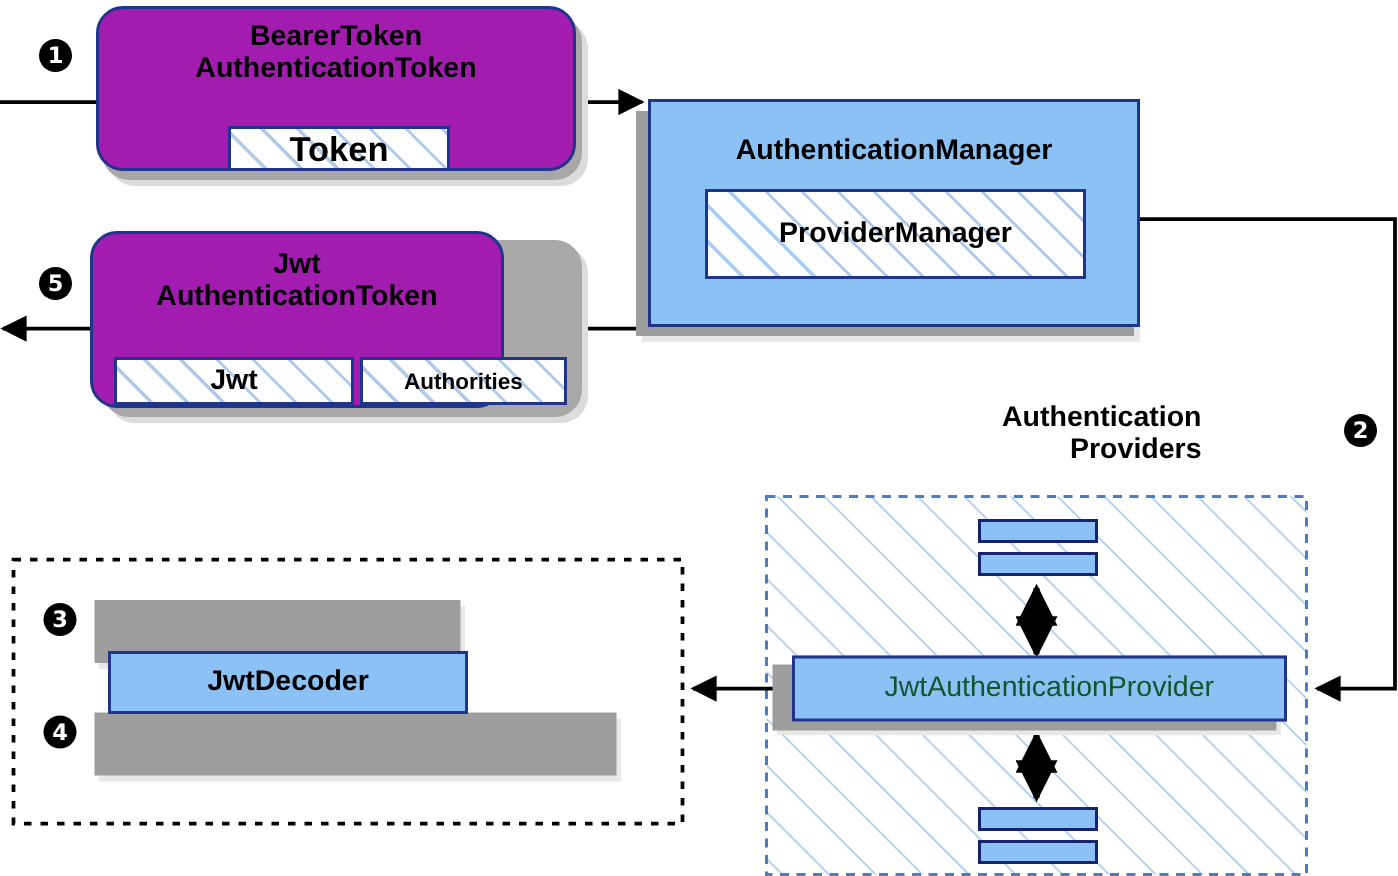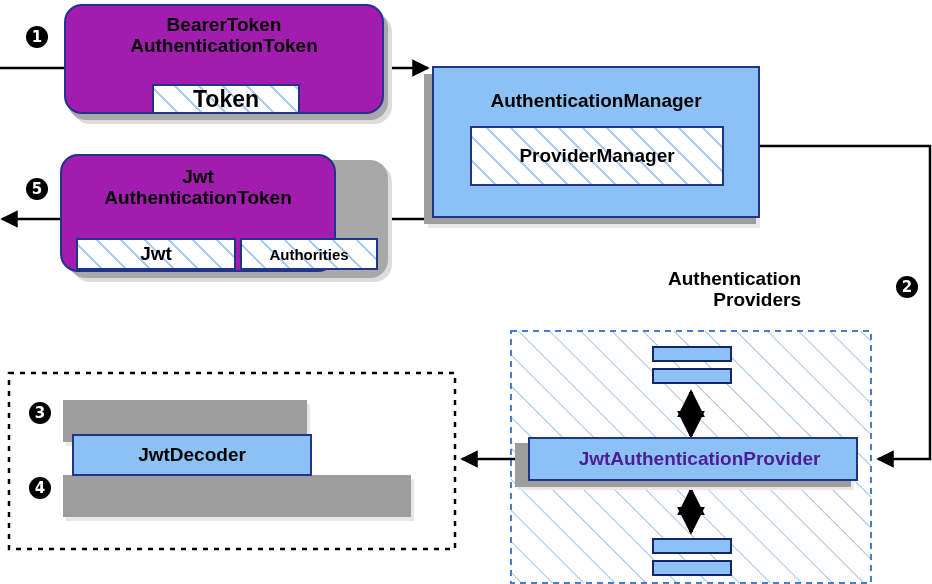--- a/index.html
+++ b/index.html
@@ -226,21 +226,21 @@
 Providers</div>
 
   <div class="bullet" style="left:896px; top:276px;">2</div>
 
   <div class="minibar" style="left:652px; top:346px; width:80px; height:16px;"></div>
   <div class="minibar" style="left:652px; top:368px; width:80px; height:16px;"></div>
 
   <div class="shadow-far" style="left:518px; top:446px; width:336px; height:44px;"></div>
   <div class="shadow-near" style="left:515px; top:443px; width:336px; height:44px;"></div>
   <div class="node sharp-box" style="left:528px; top:437px; width:330px; height:44px; display:flex; align-items:center; justify-content:center;">
-    <span style="font-size:19px; font-weight:bold; color:#4c1d95;margin-left:13px;">JwtAuthenticationProvider</span>
+    <span style="font-size:19px; font-weight:normal; color:#14532d;margin-left:13px;">JwtAuthenticationProvider</span>
   </div>
 
   <div class="minibar" style="left:652px; top:538px; width:80px; height:16px;"></div>
   <div class="minibar" style="left:652px; top:560px; width:80px; height:16px;"></div>
 
   <div class="shadow-far" style="left:66px; top:404px; width:244px; height:42px;"></div>
   <div class="shadow-near" style="left:63px; top:400px; width:244px; height:42px;"></div>
   <div class="node sharp-box" style="left:72px; top:392px; width:240px; height:42px; display:flex; align-items:center; justify-content:center;margin-top:42px;">
     <span style="font-size:19px; font-weight:bold; color:#000;">JwtDecoder</span>
   </div>

